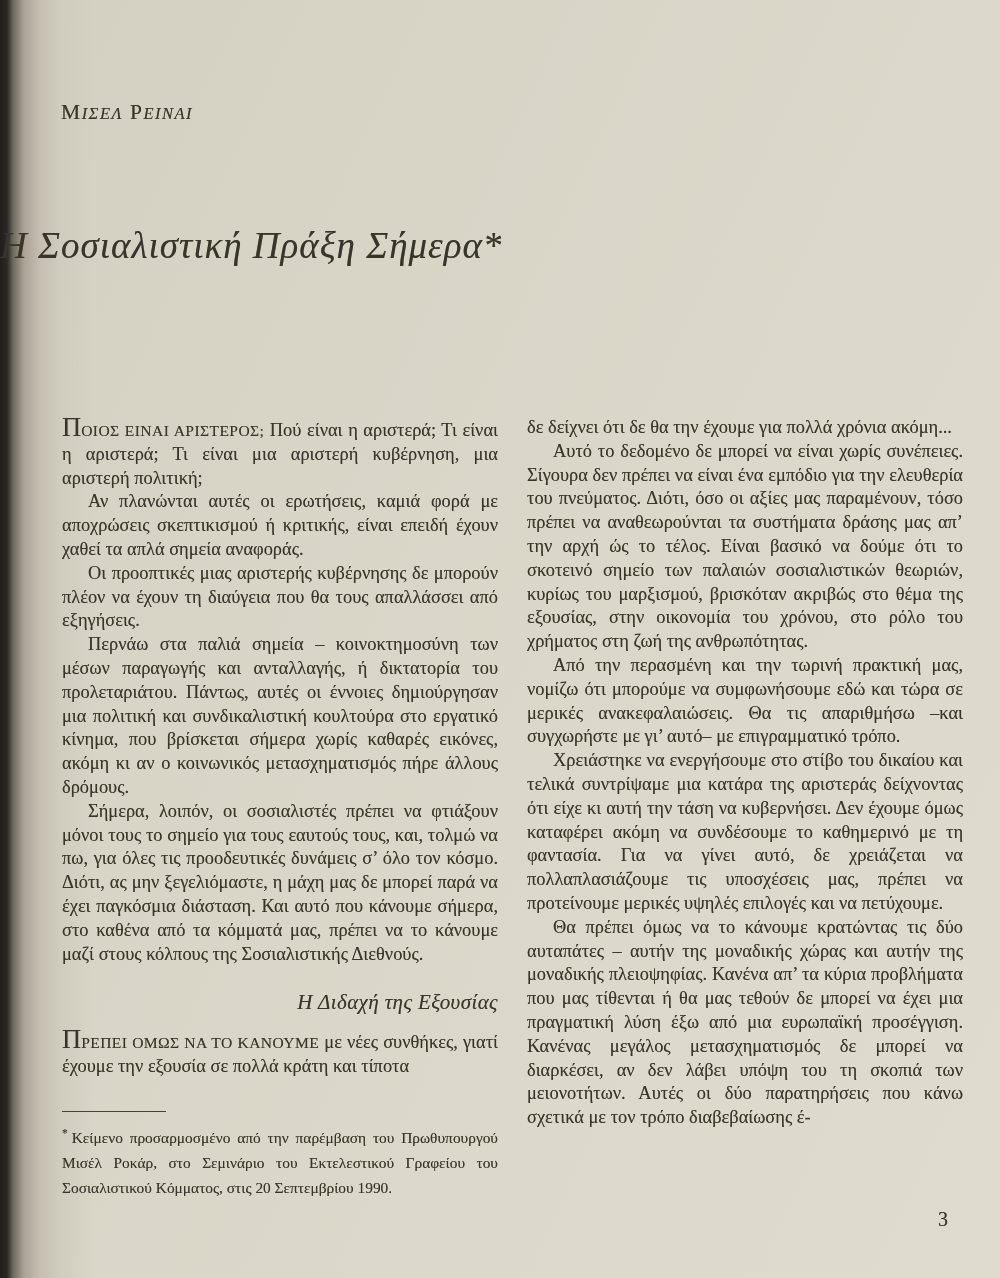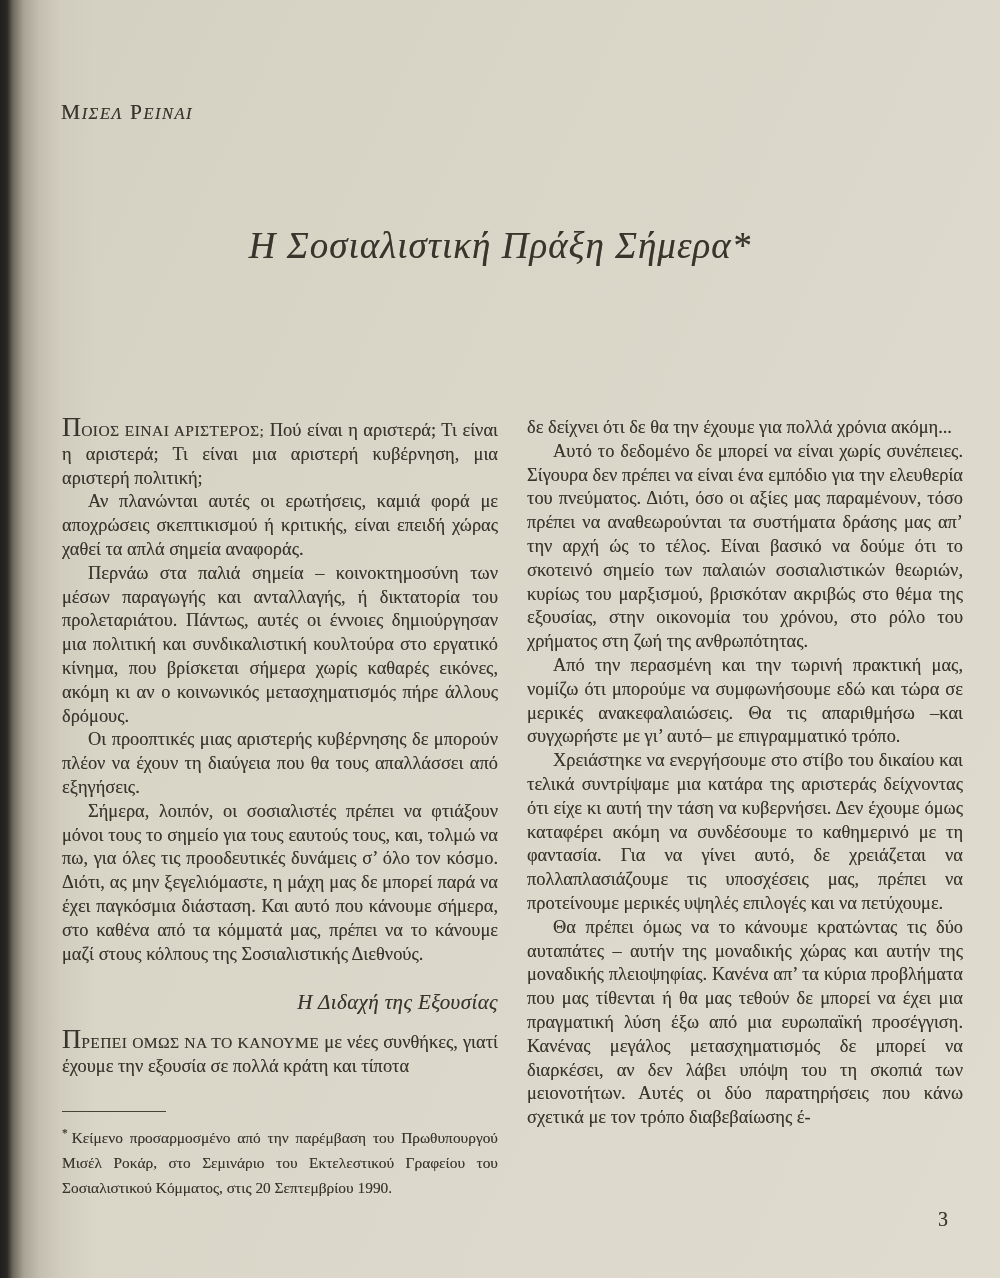--- a/index.html
+++ b/index.html
@@ -38,21 +38,20 @@
     text-shadow: 0 0 0.5px rgba(50,47,40,0.55);
   }
   .author .cap { font-size: 21.5px; }
   .author .sc  { font-size: 16.5px; font-style: italic; }
   .author .word-gap { display: inline-block; width: 7px; }
   .title {
     position: absolute;
     top: 224px;
     left: 0;
     width: 100%;
-    text-align: center;
     font-style: italic;
     font-weight: normal;
     font-size: 37px;
     letter-spacing: 1px;
     margin: 0;
     text-shadow: 0 0 0.6px rgba(50,47,40,0.5);
   }
   .col {
     position: absolute;
     top: 416px;
@@ -112,23 +111,23 @@
   <div class="gutter-shadow"></div>
 
   <div class="author">
     <span class="cap">Μ</span><span class="sc">ΙΣΕΛ</span><span class="word-gap"></span><span class="cap">Ρ</span><span class="sc">ΕΙΝΑΙ</span>
   </div>
 
   <h1 class="title">Η Σοσιαλιστική Πράξη Σήμερα*</h1>
 
   <div class="col col-left">
     <p class="noindent"><span class="lead-initial">Π</span><span class="lead-sc">ΟΙΟΣ ΕΙΝΑΙ ΑΡΙΣΤΕΡΟΣ;</span><span> Πού είναι η αριστερά; Τι είναι η αριστερά; Τι είναι μια αριστερή κυβέρνηση, μια αριστερή πολιτική;</span></p>
-    <p>Αν πλανώνται αυτές οι ερωτήσεις, καμιά φορά με αποχρώσεις σκεπτικισμού ή κριτικής, είναι επειδή χώρας χαθεί τα απλά σημεία αναφοράς.</p>
+    <p>Αν πλανώνται αυτές οι ερωτήσεις, καμιά φορά με αποχρώσεις σκεπτικισμού ή κριτικής, είναι επειδή έχουν χαθεί τα απλά σημεία αναφοράς.</p>
+    <p>Οι προοπτικές μιας αριστερής κυβέρνησης δε μπορούν πλέον να έχουν τη διαύγεια που θα τους απαλλάσσει από εξηγήσεις.</p>
     <p>Περνάω στα παλιά σημεία – κοινοκτημοσύνη των μέσων παραγωγής και ανταλλαγής, ή δικτατορία του προλεταριάτου. Πάντως, αυτές οι έννοιες δημιούργησαν μια πολιτική και συνδικαλιστική κουλτούρα στο εργατικό κίνημα, που βρίσκεται σήμερα χωρίς καθαρές εικόνες, ακόμη κι αν ο κοινωνικός μετασχηματισμός πήρε άλλους δρόμους.</p>
-    <p>Οι προοπτικές μιας αριστερής κυβέρνησης δε μπορούν πλέον να έχουν τη διαύγεια που θα τους απαλλάσσει από εξηγήσεις.</p>
     <p>Σήμερα, λοιπόν, οι σοσιαλιστές πρέπει να φτιάξουν μόνοι τους το σημείο για τους εαυτούς τους, και, τολμώ να πω, για όλες τις προοδευτικές δυνάμεις σ’ όλο τον κόσμο. Διότι, ας μην ξεγελιόμαστε, η μάχη μας δε μπορεί παρά να έχει παγκόσμια διάσταση. Και αυτό που κάνουμε σήμερα, στο καθένα από τα κόμματά μας, πρέπει να το κάνουμε μαζί στους κόλπους της Σοσιαλιστικής Διεθνούς.</p>
 
     <h2 class="section-heading">Η Διδαχή της Εξουσίας</h2>
 
     <p class="noindent"><span class="lead-initial">Π</span><span class="lead-sc">ΡΕΠΕΙ ΟΜΩΣ ΝΑ ΤΟ ΚΑΝΟΥΜΕ</span><span> με νέες συνθήκες, γιατί έχουμε την εξουσία σε πολλά κράτη και τίποτα</span></p>
 
     <div class="footnote">
       <div class="footnote-rule"></div>
       <p><span class="fn-marker">*</span><span>Κείμενο προσαρμοσμένο από την παρέμβαση του Πρωθυπουργού Μισέλ Ροκάρ, στο Σεμινάριο του Εκτελεστικού Γραφείου του Σοσιαλιστικού Κόμματος, στις 20 Σεπτεμβρίου 1990.</span></p>
     </div>

